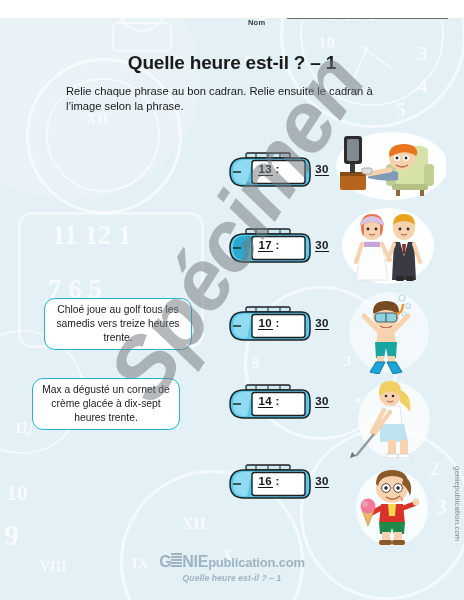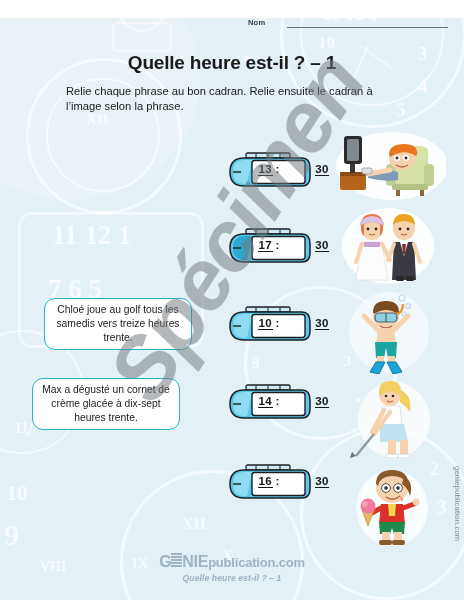--- a/index.html
+++ b/index.html
@@ -66,21 +66,21 @@
     background: #ffffff;
   }
 
   
   .name-row {
     position: absolute;
     left: 248px;
     top: 18px;
     width: 200px;
     display: flex;
-    align-items: flex-end;
+    align-items: flex-start;
     gap: 22px;
   }
   .name-label {
     font-size: 7.5px;
     color: #3a3a3a;
     font-weight: bold;
     padding-bottom: 1px;
     letter-spacing: 0.2px;
   }
   .name-rule {

